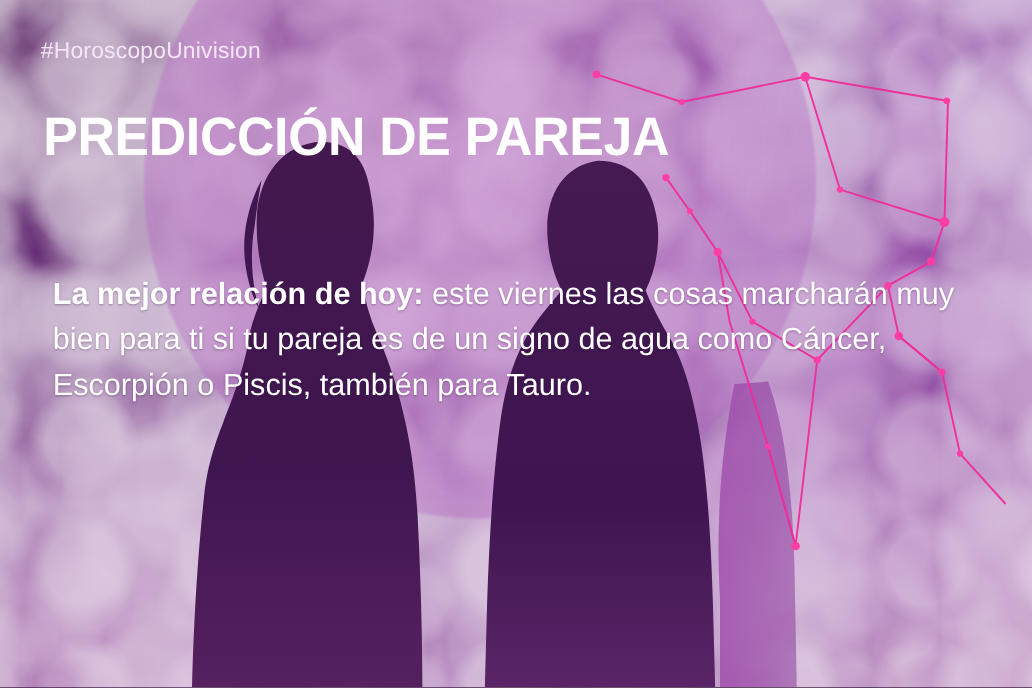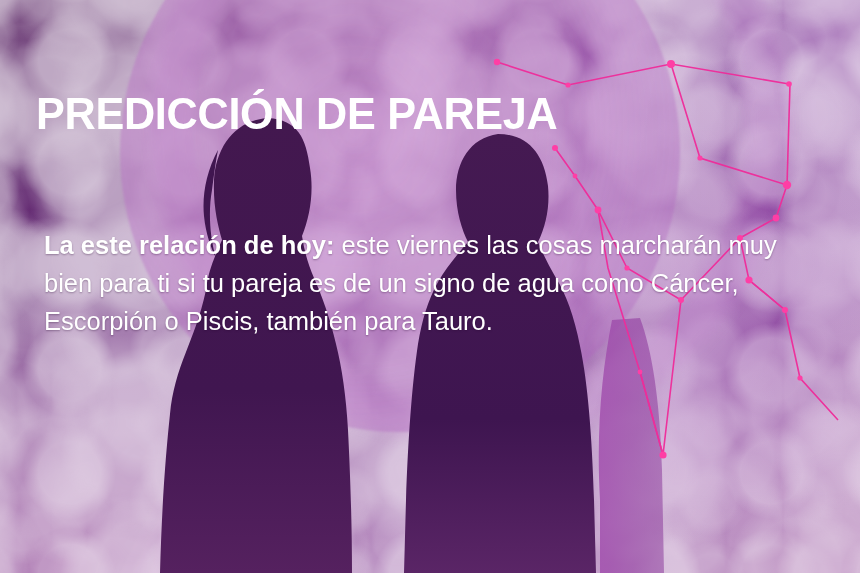--- a/index.html
+++ b/index.html
@@ -231,22 +231,23 @@
       <circle cx="575" cy="176" r="2.4"></circle>
       <circle cx="598" cy="210" r="3.4"></circle>
       <circle cx="627" cy="268" r="2.6"></circle>
       <circle cx="681" cy="300" r="3.0"></circle>
       <circle cx="640" cy="372" r="2.4"></circle>
       <circle cx="663" cy="455" r="3.6"></circle>
       <circle cx="800" cy="378" r="2.6"></circle>
     </g>
   </svg>
 
+  <div class="hashtag">#HoroscopoUnivision</div>
 
   <div class="headline">PREDICCIÓN DE PAREJA</div>
 
   <div class="body-wrap">
     <p class="para">
-      <span class="lead">La este relación de hoy:</span><span> este viernes las cosas marcharán muy bien para ti si tu pareja es de un signo de agua como Cáncer, Escorpión o Piscis, también para Tauro.</span>
+      <span class="lead">La mejor relación de hoy:</span><span> este viernes las cosas marcharán muy bien para ti si tu pareja es de un signo de agua como Cáncer, Escorpión o Piscis, también para Tauro.</span>
     </p>
   </div>
 
 </div>
 
 </body></html>

